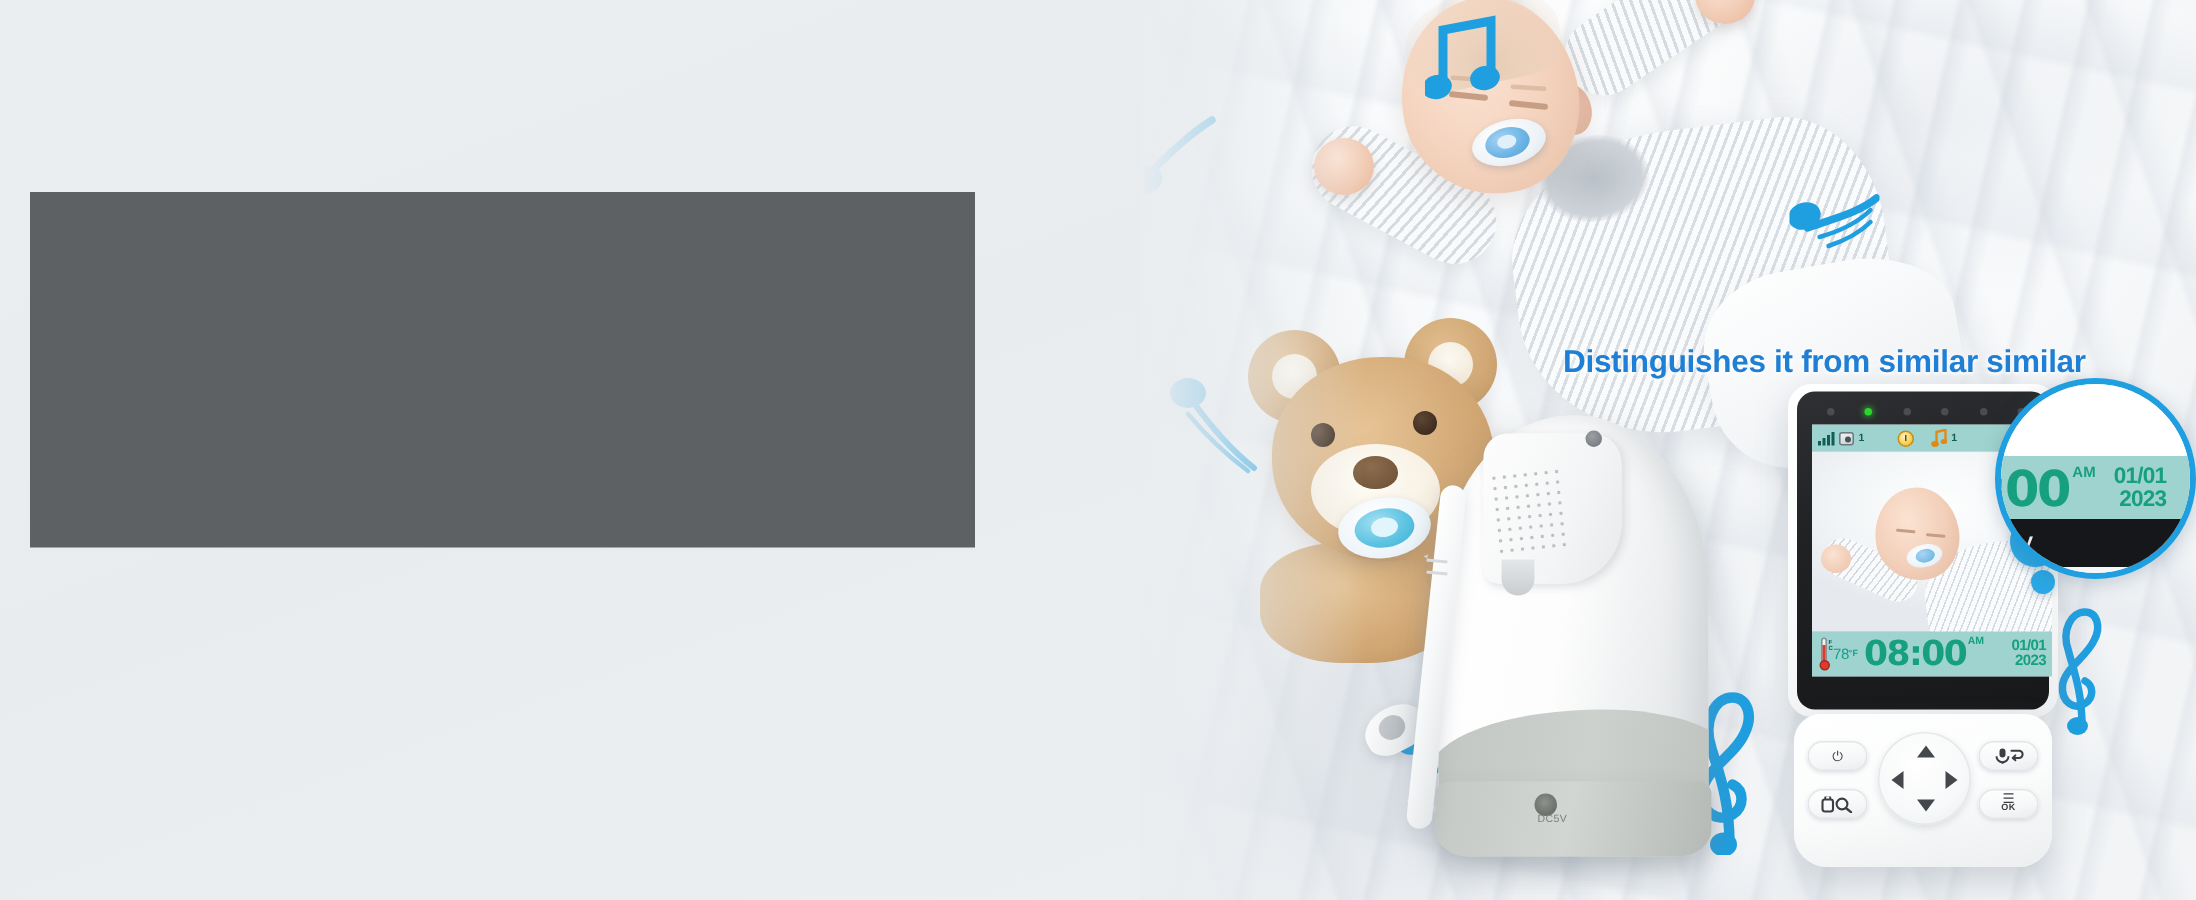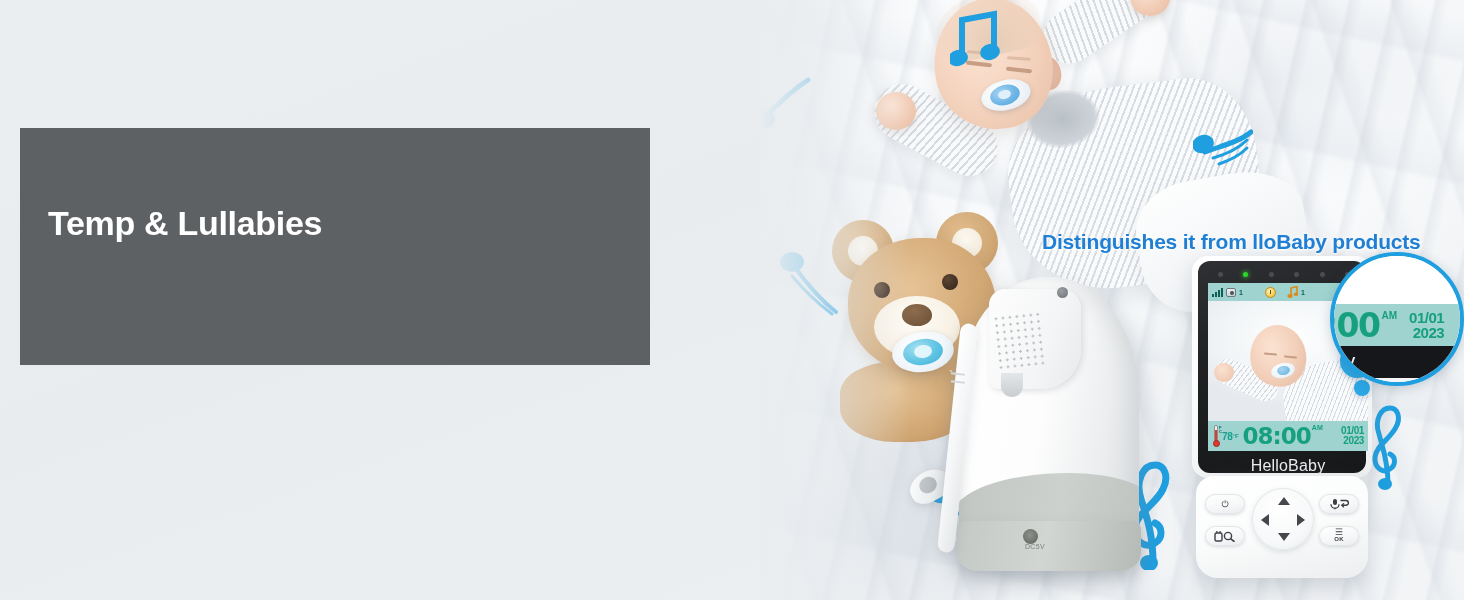--- a/index.html
+++ b/index.html
@@ -462,21 +462,21 @@
   .thermo .merc {
     position:absolute; left:3.4px; top:5px; width:1.6px; height:12px; background:#e03a2f;
   }
   .thermo .bulb {
     position:absolute; left:1px; bottom:0; width:7px; height:7px; border-radius:50%;
     background:#e03a2f; border:1px solid #9b2c24;
   }
   .thermo .f-marks {
     position:absolute; left:7px; top:1px; font-size:4px; color:#0f5e57; line-height:4.2px; font-weight:bold;
   }
-  .temp-val { font-size:10px; font-weight:bold; color:#18a08c; letter-spacing:-0.3px; }
+  .temp-val { font-size:10px; font-weight:normal; color:#18a08c; letter-spacing:-0.3px; }
   .temp-unit { font-size:6px; font-weight:bold; color:#18a08c; vertical-align: super; }
   .big-clock {
     font-size:23px; font-weight:bold; color:#17a07f;
     letter-spacing:-1px; line-height:23px; margin-left:4px;
     font-family:"DejaVu Sans", sans-serif;
   }
   .ampm { font-size:7px; font-weight:bold; color:#17a07f; align-self:flex-start; margin-top:3px; margin-left:1px; }
   .datebox { margin-left:auto; text-align:right; line-height:10px; }
   .datebox div { font-size:10px; font-weight:bold; color:#17a07f; letter-spacing:-0.4px; }
   .mon-brand {
@@ -631,21 +631,21 @@
       <ellipse cx="34" cy="108" rx="9" ry="8"></ellipse>
     </svg>
 
     <svg class="note" style="left:600px; top:400px;" width="54" height="90" viewBox="0 0 54 90">
       <path d="M28 84 C28 60 22 46 19 34 C14 20 21 8 30 8 C38 8 41 18 36 27 C31 38 16 46 15 57 C14 68 23 74 30 69 C36 65 36 57 30 54" stroke="#1f9fe0" stroke-width="5" fill="none" stroke-linecap="round" stroke-linejoin="round"></path>
       <ellipse cx="25" cy="84" rx="7" ry="6"></ellipse>
     </svg>
 
     <div class="photo-fade-left"></div>
 
-    <div class="photo-headline">Distinguishes it from lloBaby products</div>
+    <div class="photo-headline">Distinguishes it from similar similar</div>
   </div>
 
   <div class="camera">
     <div class="cam-cable"></div>
     <div class="cam-clip"></div>
     <div class="cam-clip-in"></div>
     <div class="cam-body"></div>
     <div class="cam-gray-band"></div>
     <div class="cam-head-panel"></div>
     <div class="cam-speaker"></div>
@@ -730,21 +730,20 @@
             <span class="temp-unit">°F</span>
             <span class="big-clock">08:00</span>
             <span class="ampm">AM</span>
             <span class="datebox">
               <div>01/01</div>
               <div>2023</div>
             </span>
           </div>
         </div>
 
-        <div class="mon-brand">HelloBaby</div>
       </div>
     </div>
 
     <div class="mon-keypad">
       <div class="dpad">
         <span class="dpad-arrow up"></span>
         <span class="dpad-arrow down"></span>
         <span class="dpad-arrow left"></span>
         <span class="dpad-arrow right"></span>
       </div>
@@ -798,17 +797,16 @@
         <div class="mag-black">
           <span class="mag-brand">lloBaby</span>
         </div>
         <div class="mag-bottom-white"></div>
       </div>
     </div>
   </div>
 
   <div class="text-card">
     <div class="card-inner">
-      <div class="card-title">Temp &amp; Lullabies</div>
     </div>
   </div>
 
 </div>
 
 </body></html>

